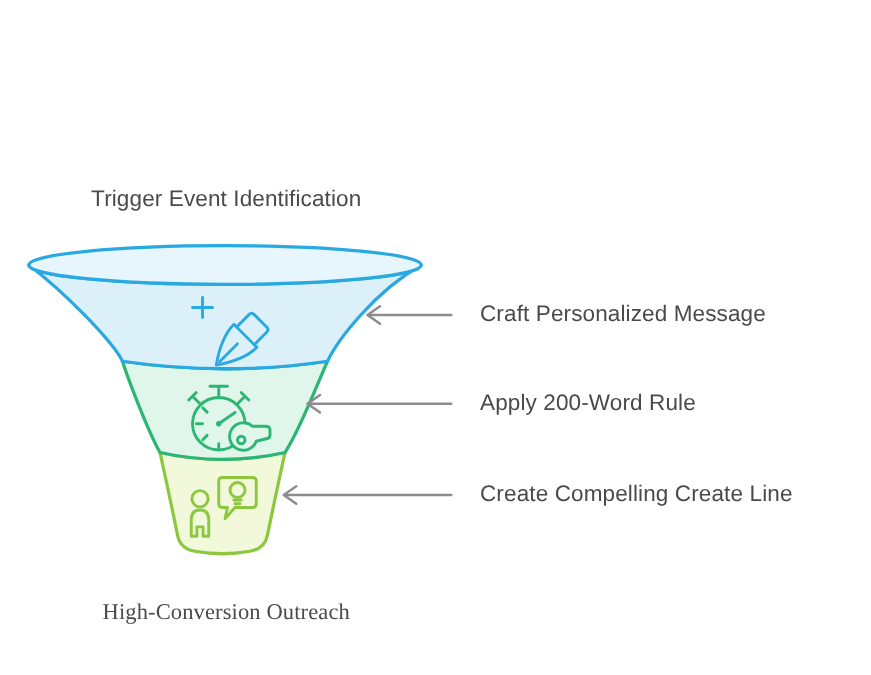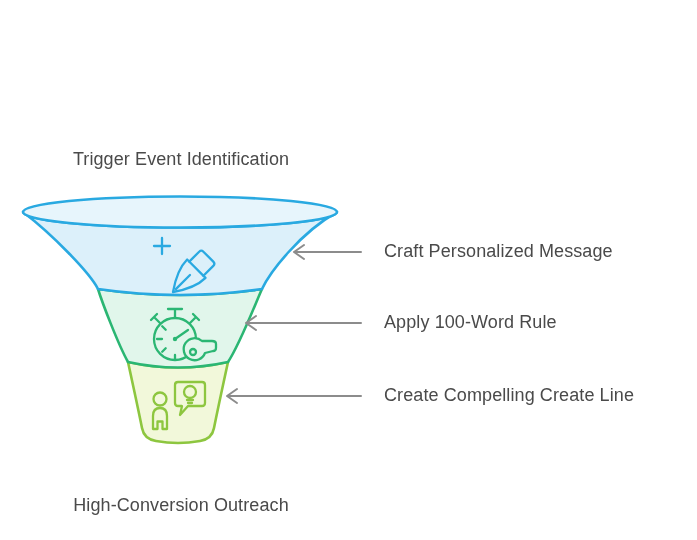--- a/index.html
+++ b/index.html
@@ -85,19 +85,19 @@
     <g class="arrow">
       <path d="M 228 396 H 361"></path>
       <path d="M 237 389 L 227 396 L 237 403"></path>
     </g>
   </svg>
 
   <div class="label centered" style="top:148px;">Trigger Event Identification</div>
 
   <div class="label" style="left:384px; top:240px;">Craft Personalized Message</div>
 
-  <div class="label" style="left:384px; top:311px;">Apply 100-Word Rule</div>
+  <div class="label" style="left:384px; top:311px;">Apply 200-Word Rule</div>
 
   <div class="label" style="left:384px; top:384px;">Create Compelling Create Line</div>
 
-  <div class="label centered" style="top:494px;">High-Conversion Outreach</div>
+  <div class="label centered" style="top:478px;font-family:Liberation Serif, serif;">High-Conversion Outreach</div>
 
 </div>
 
 </body></html>

